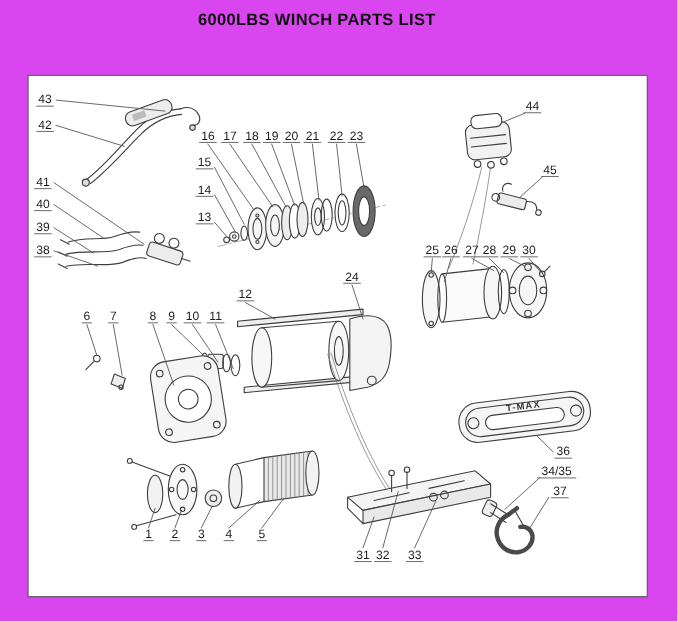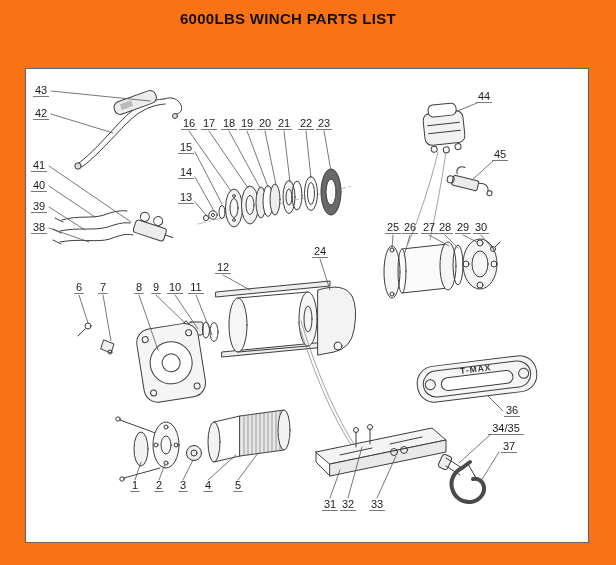--- a/index.html
+++ b/index.html
@@ -1,18 +1,18 @@
 <!DOCTYPE html>
 <html><head>
 <meta charset="utf-8">
 <style>
   *{box-sizing:border-box}
   html,body{margin:0;padding:0;background:#ffffff}
   body{font-family:"Liberation Sans",sans-serif}
-  .page{position:relative;width:616px;height:565px;background:#f97316;overflow:hidden}
+  .page{position:relative;width:616px;height:565px;background:#d946ef;overflow:hidden}
   .title{position:absolute;top:10px;left:0;width:576px;text-align:center;
          font-size:15px;font-weight:bold;color:#111;letter-spacing:.3px}
   .diagram-svg{position:absolute;left:0;top:0}
   .callout-num{font-size:11px;fill:#1c1c1c;stroke:none;text-anchor:middle;
                font-family:"Liberation Sans",sans-serif}
   .leader{stroke:#555;stroke-width:.8;fill:none}
   .axis{stroke:#9a9a9a;stroke-width:.7;stroke-dasharray:8 3 2 3}
   .brand{font-size:8.5px;font-weight:bold;fill:#333;stroke:none;text-anchor:middle;
          letter-spacing:1px;font-family:"Liberation Sans",sans-serif}
   .thin{stroke-width:.7;stroke:#7a7a7a}

